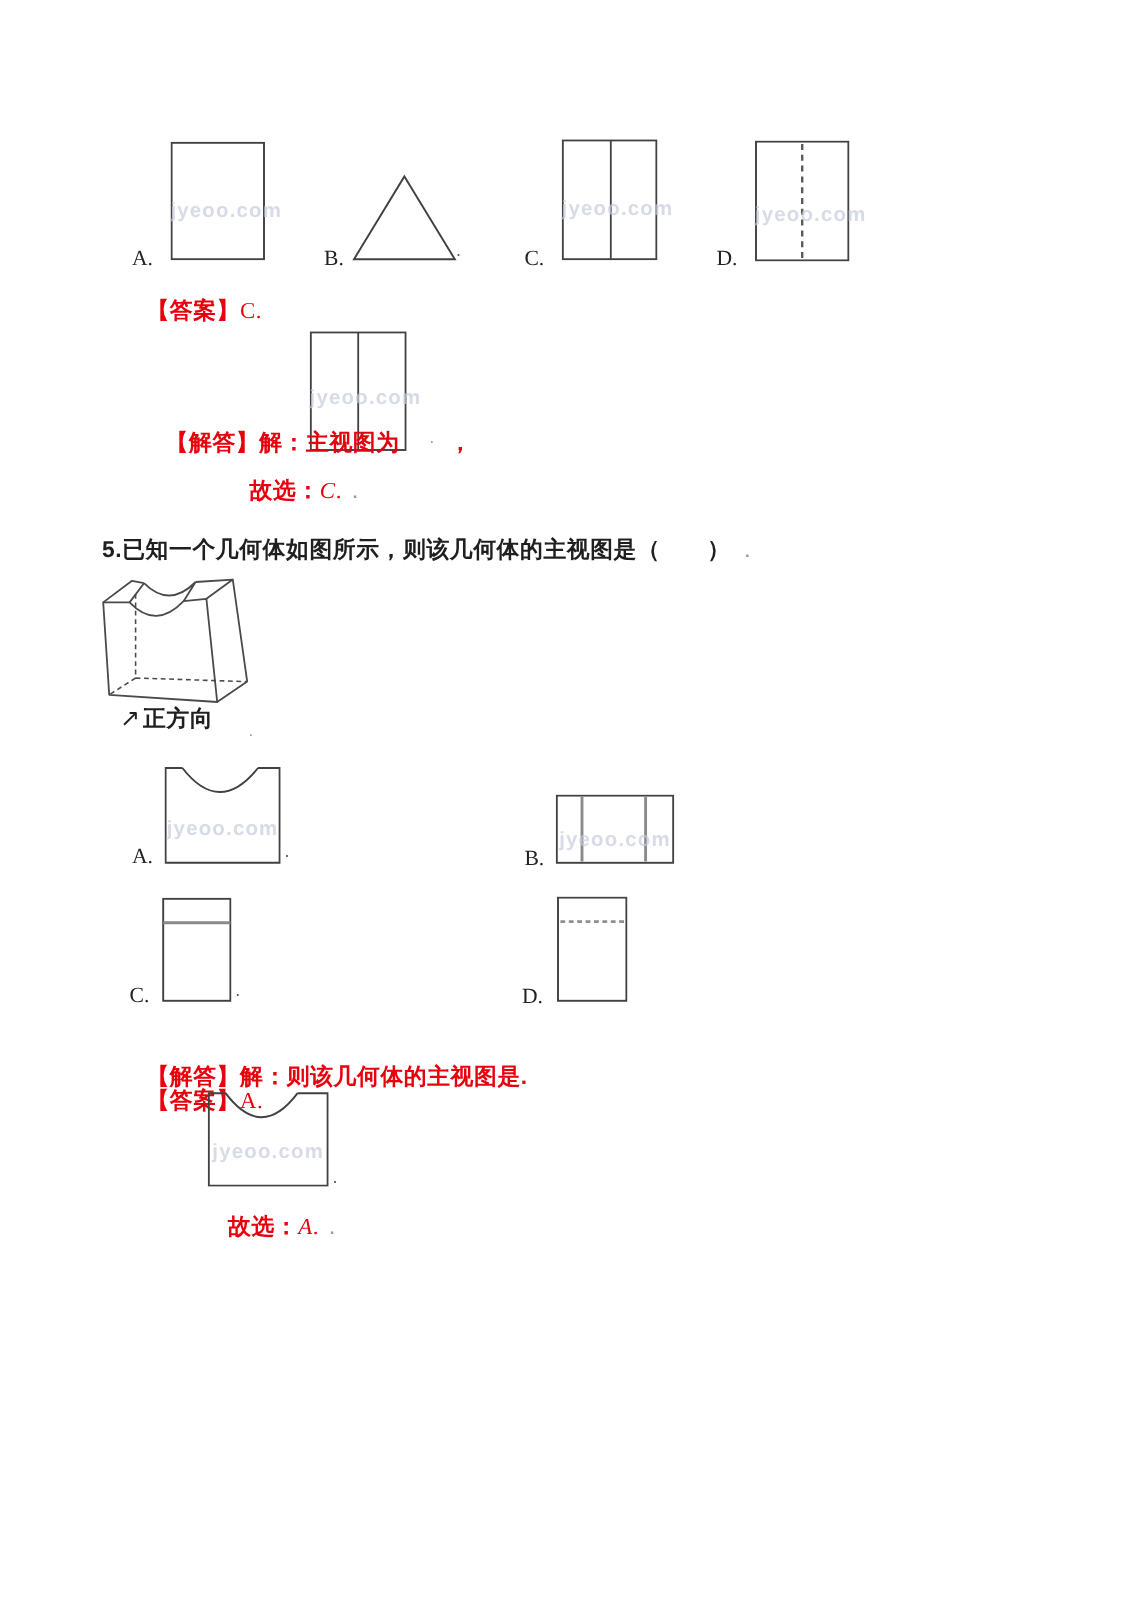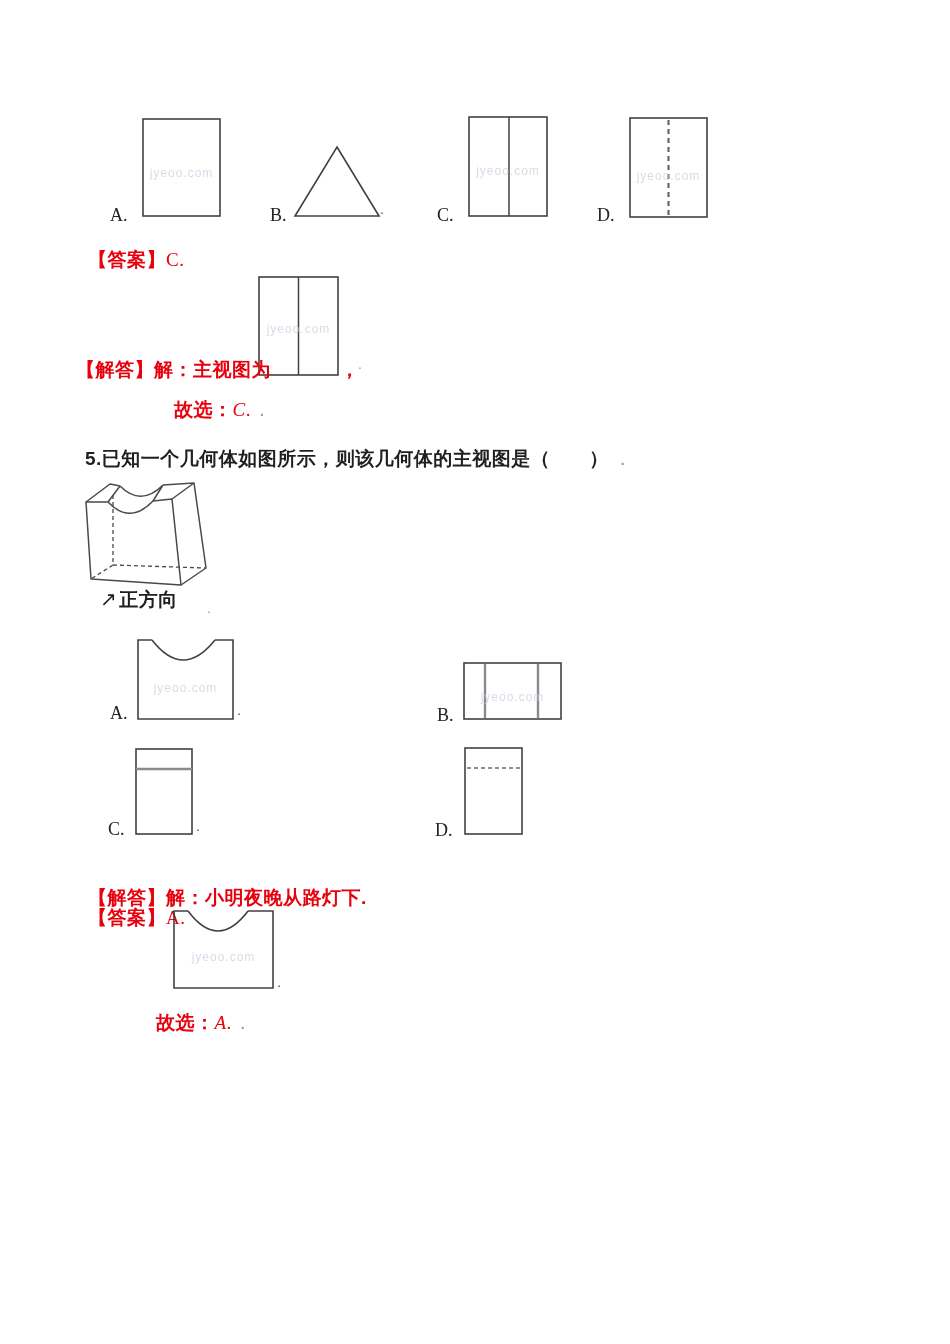--- a/index.html
+++ b/index.html
@@ -1,46 +1,46 @@
 <!DOCTYPE html>
 <html><head>
 <meta charset="utf-8">
 <style>
   html,body{margin:0;padding:0;background:#fff;}
   .page{position:relative;width:950px;height:1344px;background:#ffffff;overflow:hidden;
         font-family:"Liberation Sans",sans-serif;color:#1a1a1a;}
   .abs{position:absolute;white-space:nowrap;}
   .cn{font-size:19px;line-height:21px;font-weight:600;letter-spacing:.5px;}
-  .red{color:#e8000d;}
+  .red{color:#e8000d;margin-left:34px;}
   .blk{color:#1f1f1f;}
   .serif{font-family:"Liberation Serif",serif;font-weight:400;}
   .ital{font-style:italic;}
   .lbl{font-family:"Liberation Serif",serif;font-size:18px;color:#222;}
   .shape{position:absolute;}
   .shape svg{display:block;}
   .ln{stroke:#414141;fill:none;stroke-width:1.6;}
   .ln2{stroke:#414141;fill:none;stroke-width:1.5;}
   .gray-ln{stroke:#8a8a8a;fill:none;stroke-width:2.4;}
   .dash-dark{stroke:#5a5a5a;fill:none;stroke-width:2;stroke-dasharray:5 4;}
   .dash-gray{stroke:#8f8f8f;fill:none;stroke-width:2.2;stroke-dasharray:4 3;}
   .solid-ln{stroke:#4a4a4a;fill:none;stroke-width:1.5;stroke-linejoin:round;}
   .solid-dash{stroke:#4a4a4a;fill:none;stroke-width:1.3;stroke-dasharray:4 3;}
-  .wm{position:absolute;left:0;right:0;text-align:center;font-size:12px;letter-spacing:1px;
-      color:#c6cddc;opacity:.7;pointer-events:none;}
+  .wm{position:absolute;left:0;right:0;text-align:center;font-size:17px;letter-spacing:1px;
+      color:#c6cddc;opacity:.7;pointer-events:none;font-weight:bold;}
   .pdot{position:absolute;font-size:15px;color:#555;}
   .gdot{color:#9a9a9a;font-size:14px;}
   .arrow{font-size:20px;font-weight:400;margin-right:2px;}
   
   .l-a1{left:110px;top:205px;} .l-b1{left:270px;top:205px;}
   .l-c1{left:437px;top:205px;} .l-d1{left:597px;top:205px;}
   .s1{left:142px;top:118px;} .s2{left:293px;top:144px;}
   .s3{left:468px;top:116px;} .s4{left:629px;top:117px;}
   .t1{left:88px;top:249px;}
   .s5{left:258px;top:276px;}
-  .t2{left:76px;top:359px;}
+  .t2{left:104px;top:359px;}
   .t2c{left:340px;top:359px;} .t2d{left:358px;top:356px;}
   .t3{left:174px;top:399px;}
   .t4{left:88px;top:423px;}
   .t5{left:85px;top:448px;}
   .s6{left:84px;top:477px;}
   .t6{left:100px;top:589px;color:#1f1f1f;}
   .t6d{left:207px;top:600px;}
   .l-a2{left:110px;top:703px;} .l-b2{left:437px;top:705px;}
   .l-c2{left:108px;top:819px;} .l-d2{left:435px;top:820px;}
   .s7{left:137px;top:639px;} .s8{left:463px;top:662px;}
@@ -169,21 +169,21 @@
       <rect class="ln" x="1" y="1" width="57" height="86"></rect>
         <line class="dash-gray" x1="3" y1="21" x2="57" y2="21"></line>
     </svg>
   </div>
 
   <div class="abs cn red t11">
     <span>【答案】</span><span class="serif">A.</span>
   </div>
 
   <div class="abs cn red t12">
-    <span>【解答】</span><span>解：小明夜晚从路灯下.</span>
+    <span>【解答】</span><span>解：则该几何体的主视图是.</span>
   </div>
 
   <div class="shape s11">
     <svg width="101" height="79">
       <path class="ln" d="M15,1 L1,1 L1,78 L100,78 L100,1 L75,1 M15,1 Q45,41 75,1"></path>
     </svg>
     <span class="wm" style="top:40px;">jyeoo.com</span>
   </div>
   <span class="abs pdot dot-ans2">.</span>
 

